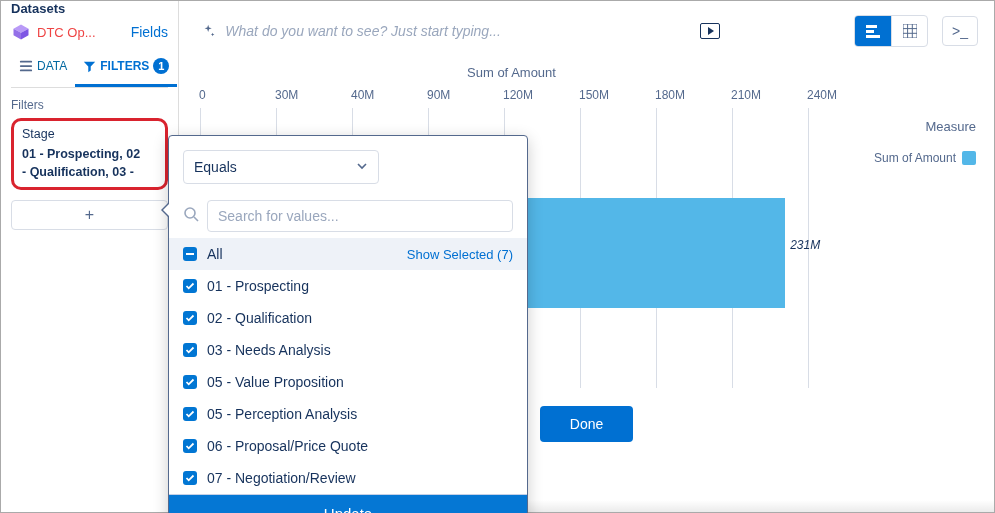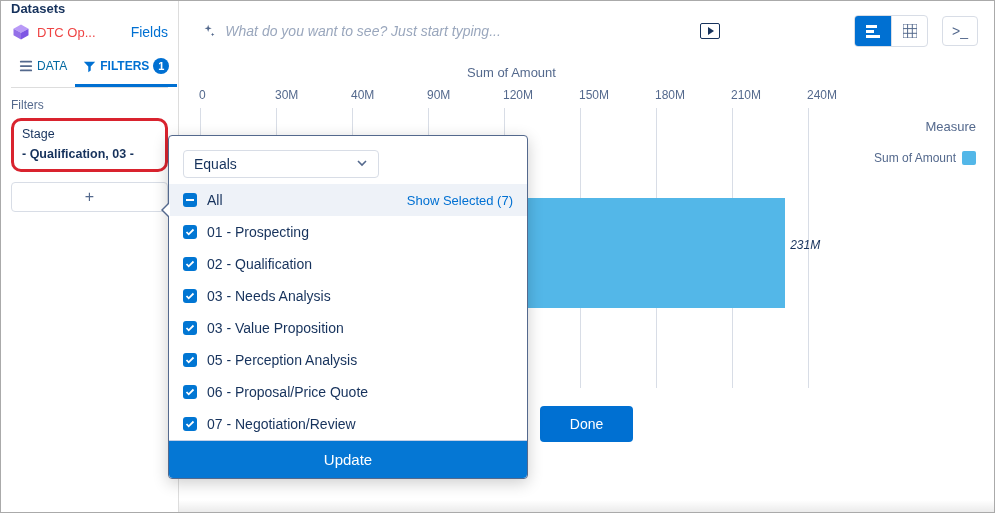--- a/index.html
+++ b/index.html
@@ -51,21 +51,21 @@
 
   .done-bar { display: flex; align-items: center; justify-content: center; padding: 18px 0 20px; }
   .done-btn { background: #0070d2; color: #fff; border: none; border-radius: 4px; padding: 10px 30px; font-size: 14px; cursor: pointer; }
 
   .bottom-shadow { position: absolute; left: 0; right: 0; bottom: 0; height: 12px; background: linear-gradient(to bottom, rgba(0,0,0,0), rgba(0,0,0,0.08)); }
 
   .popover { position: absolute; left: 168px; top: 135px; width: 360px; background: #fff; border: 1px solid #54698d; border-radius: 4px; box-shadow: 0 4px 16px rgba(0,0,0,0.2); z-index: 50; display: flex; flex-direction: column; }
   .popover::before { content: ""; position: absolute; left: -8px; top: 66px; width: 0; height: 0; border-top: 8px solid transparent; border-bottom: 8px solid transparent; border-right: 8px solid #54698d; }
   .popover::after { content: ""; position: absolute; left: -6.5px; top: 67px; width: 0; height: 0; border-top: 7px solid transparent; border-bottom: 7px solid transparent; border-right: 7px solid #fff; }
   .pop-pad { padding: 14px 14px 6px; }
-  .selectish { border: 1px solid #d8dde6; border-radius: 4px; height: 28px; width: 196px; display: flex; align-items: center; justify-content: space-between; padding: 0 10px; color: #16325c; font-size: 14px; cursor: pointer; }
+  .selectish { border: 1px solid #d8dde6; border-radius: 4px; height: 34px; width: 196px; display: flex; align-items: center; justify-content: space-between; padding: 0 10px; color: #16325c; font-size: 14px; cursor: pointer; }
   .selectish .chev { color: #54698d; }
   .search-row { display: flex; align-items: center; gap: 8px; margin-top: 16px; }
   .search-input { flex: 1; border: 1px solid #d8dde6; border-radius: 4px; height: 32px; padding: 0 10px; font-size: 14px; color: #54698d; }
   .search-input::placeholder { color: #9aa7bd; }
   .mag { color: #9aa7bd; }
   .all-row { display: flex; align-items: center; padding: 8px 14px; background: #eef2f8; font-size: 14px; color: #16325c; }
   .partial-check { width: 14px; height: 14px; border-radius: 3px; background: #0176d3; display: flex; align-items: center; justify-content: center; margin-right: 10px; }
   .partial-check::before { content: ""; width: 8px; height: 2.5px; background: #fff; }
   .link-right { margin-left: auto; color: #0070d2; cursor: pointer; font-size: 13px; }
   .opt { display: flex; align-items: center; padding: 8px 14px; font-size: 14px; color: #16325c; cursor: pointer; }
@@ -103,20 +103,21 @@
             </svg>
           <span>FILTERS</span>
           <span class="badge">1</span>
         </div>
       </div>
     </div>
     <div class="filters-section">
       <div class="filters-label">Filters</div>
       <div class="filter-card">
         <div class="fname">Stage</div>
+        <div class="fvals">01 - Prospecting, 02</div>
         <div class="fvals">- Qualification, 03 -</div>
       </div>
       <div class="add-card">
         <span>+</span>
       </div>
     </div>
   </div>
 
   <div class="main">
     <div class="topbar">
@@ -189,20 +190,29 @@
   <div class="popover">
     <div class="pop-pad">
       <div class="selectish">
         <span>Equals</span>
         <span class="chev">
           <svg width="12" height="12" viewBox="0 0 12 12">
               <path d="M2 4l4 4 4-4" fill="none" stroke="#54698d" stroke-width="1.6"></path>
             </svg>
         </span>
       </div>
+      <div class="search-row">
+        <span class="mag">
+          <svg width="16" height="16" viewBox="0 0 16 16">
+              <circle cx="7" cy="7" r="5" fill="none" stroke="#9aa7bd" stroke-width="1.6"></circle>
+              <line x1="11" y1="11" x2="15" y2="15" stroke="#9aa7bd" stroke-width="1.6"></line>
+            </svg>
+        </span>
+        <input class="search-input" placeholder="Search for values..." style="">
+      </div>
     </div>
     <div class="all-row">
       <span class="partial-check"></span>
       <span>All</span>
       <span class="link-right">Show Selected (7)</span>
     </div>
     <div id="opts">
         <div class="opt">
           <span class="check">
             <svg width="10" height="10" viewBox="0 0 10 10">
@@ -226,21 +236,21 @@
             </svg>
           </span>
           <span>03 - Needs Analysis</span>
         </div>
         <div class="opt">
           <span class="check">
             <svg width="10" height="10" viewBox="0 0 10 10">
               <path d="M1.5 5l2.2 2.3L8.5 2.5" fill="none" stroke="#fff" stroke-width="1.8"></path>
             </svg>
           </span>
-          <span>03 - Value Proposition</span>
+          <span>05 - Value Proposition</span>
         </div>
         <div class="opt">
           <span class="check">
             <svg width="10" height="10" viewBox="0 0 10 10">
               <path d="M1.5 5l2.2 2.3L8.5 2.5" fill="none" stroke="#fff" stroke-width="1.8"></path>
             </svg>
           </span>
           <span>05 - Perception Analysis</span>
         </div>
         <div class="opt">

